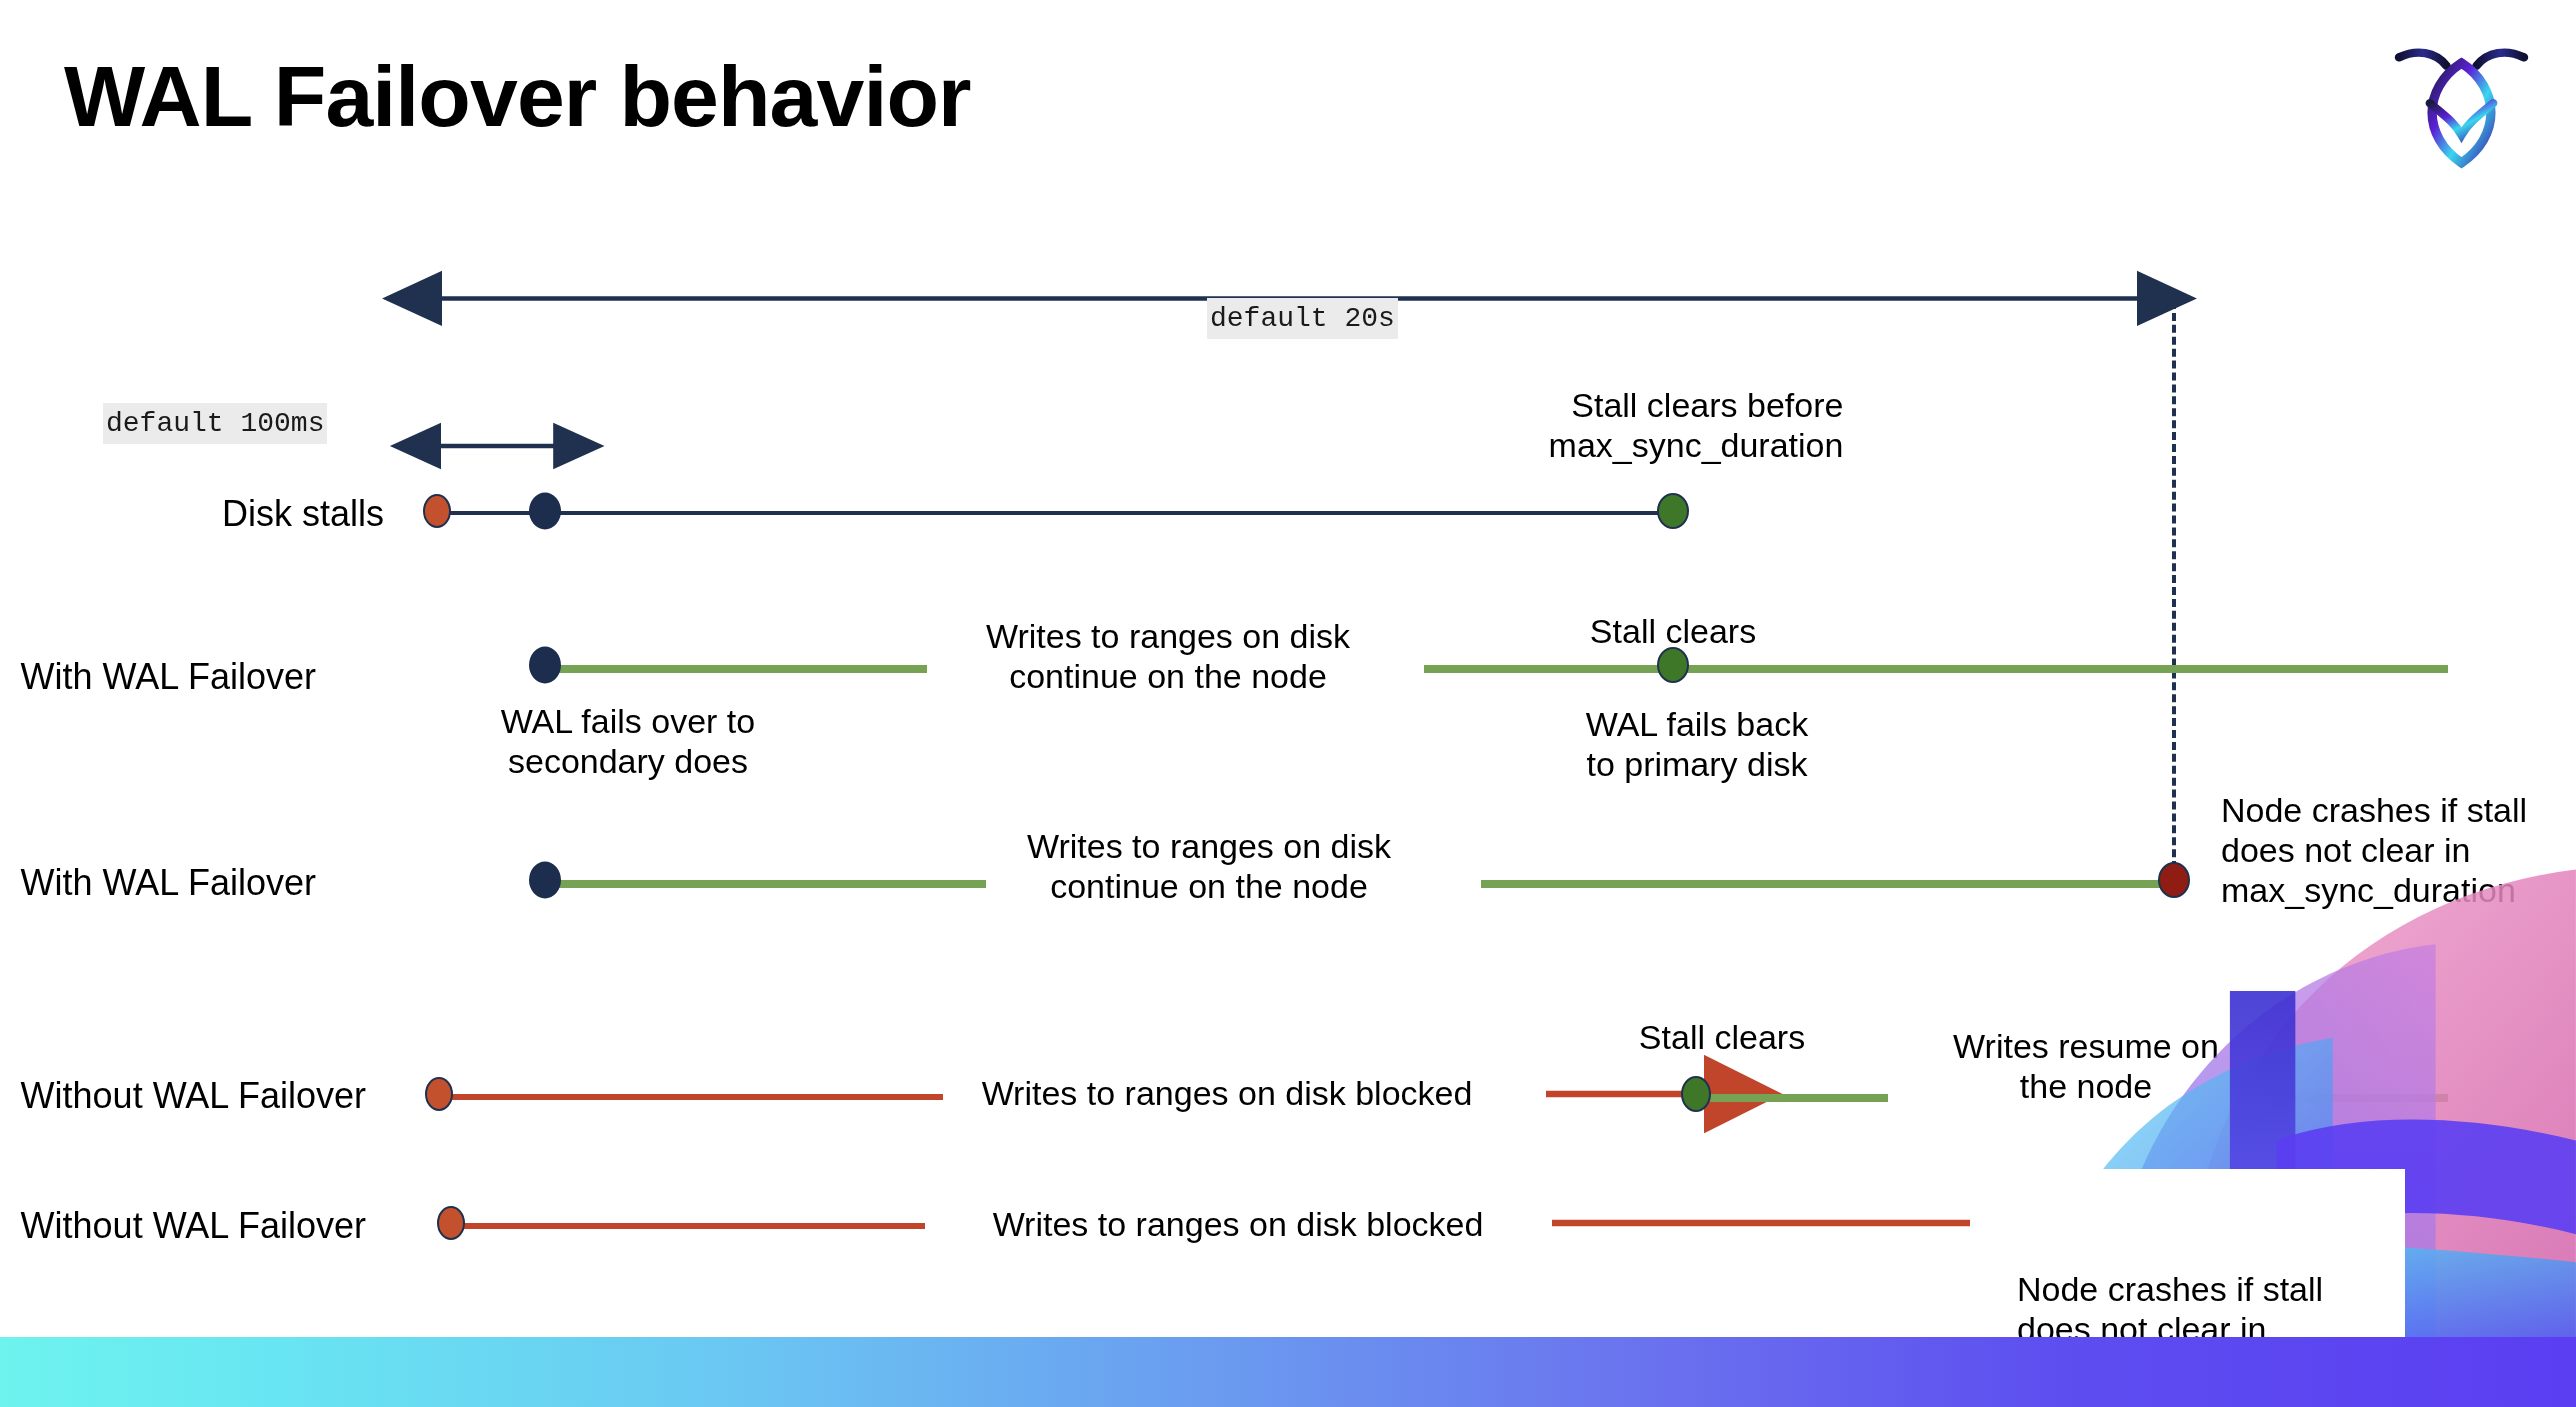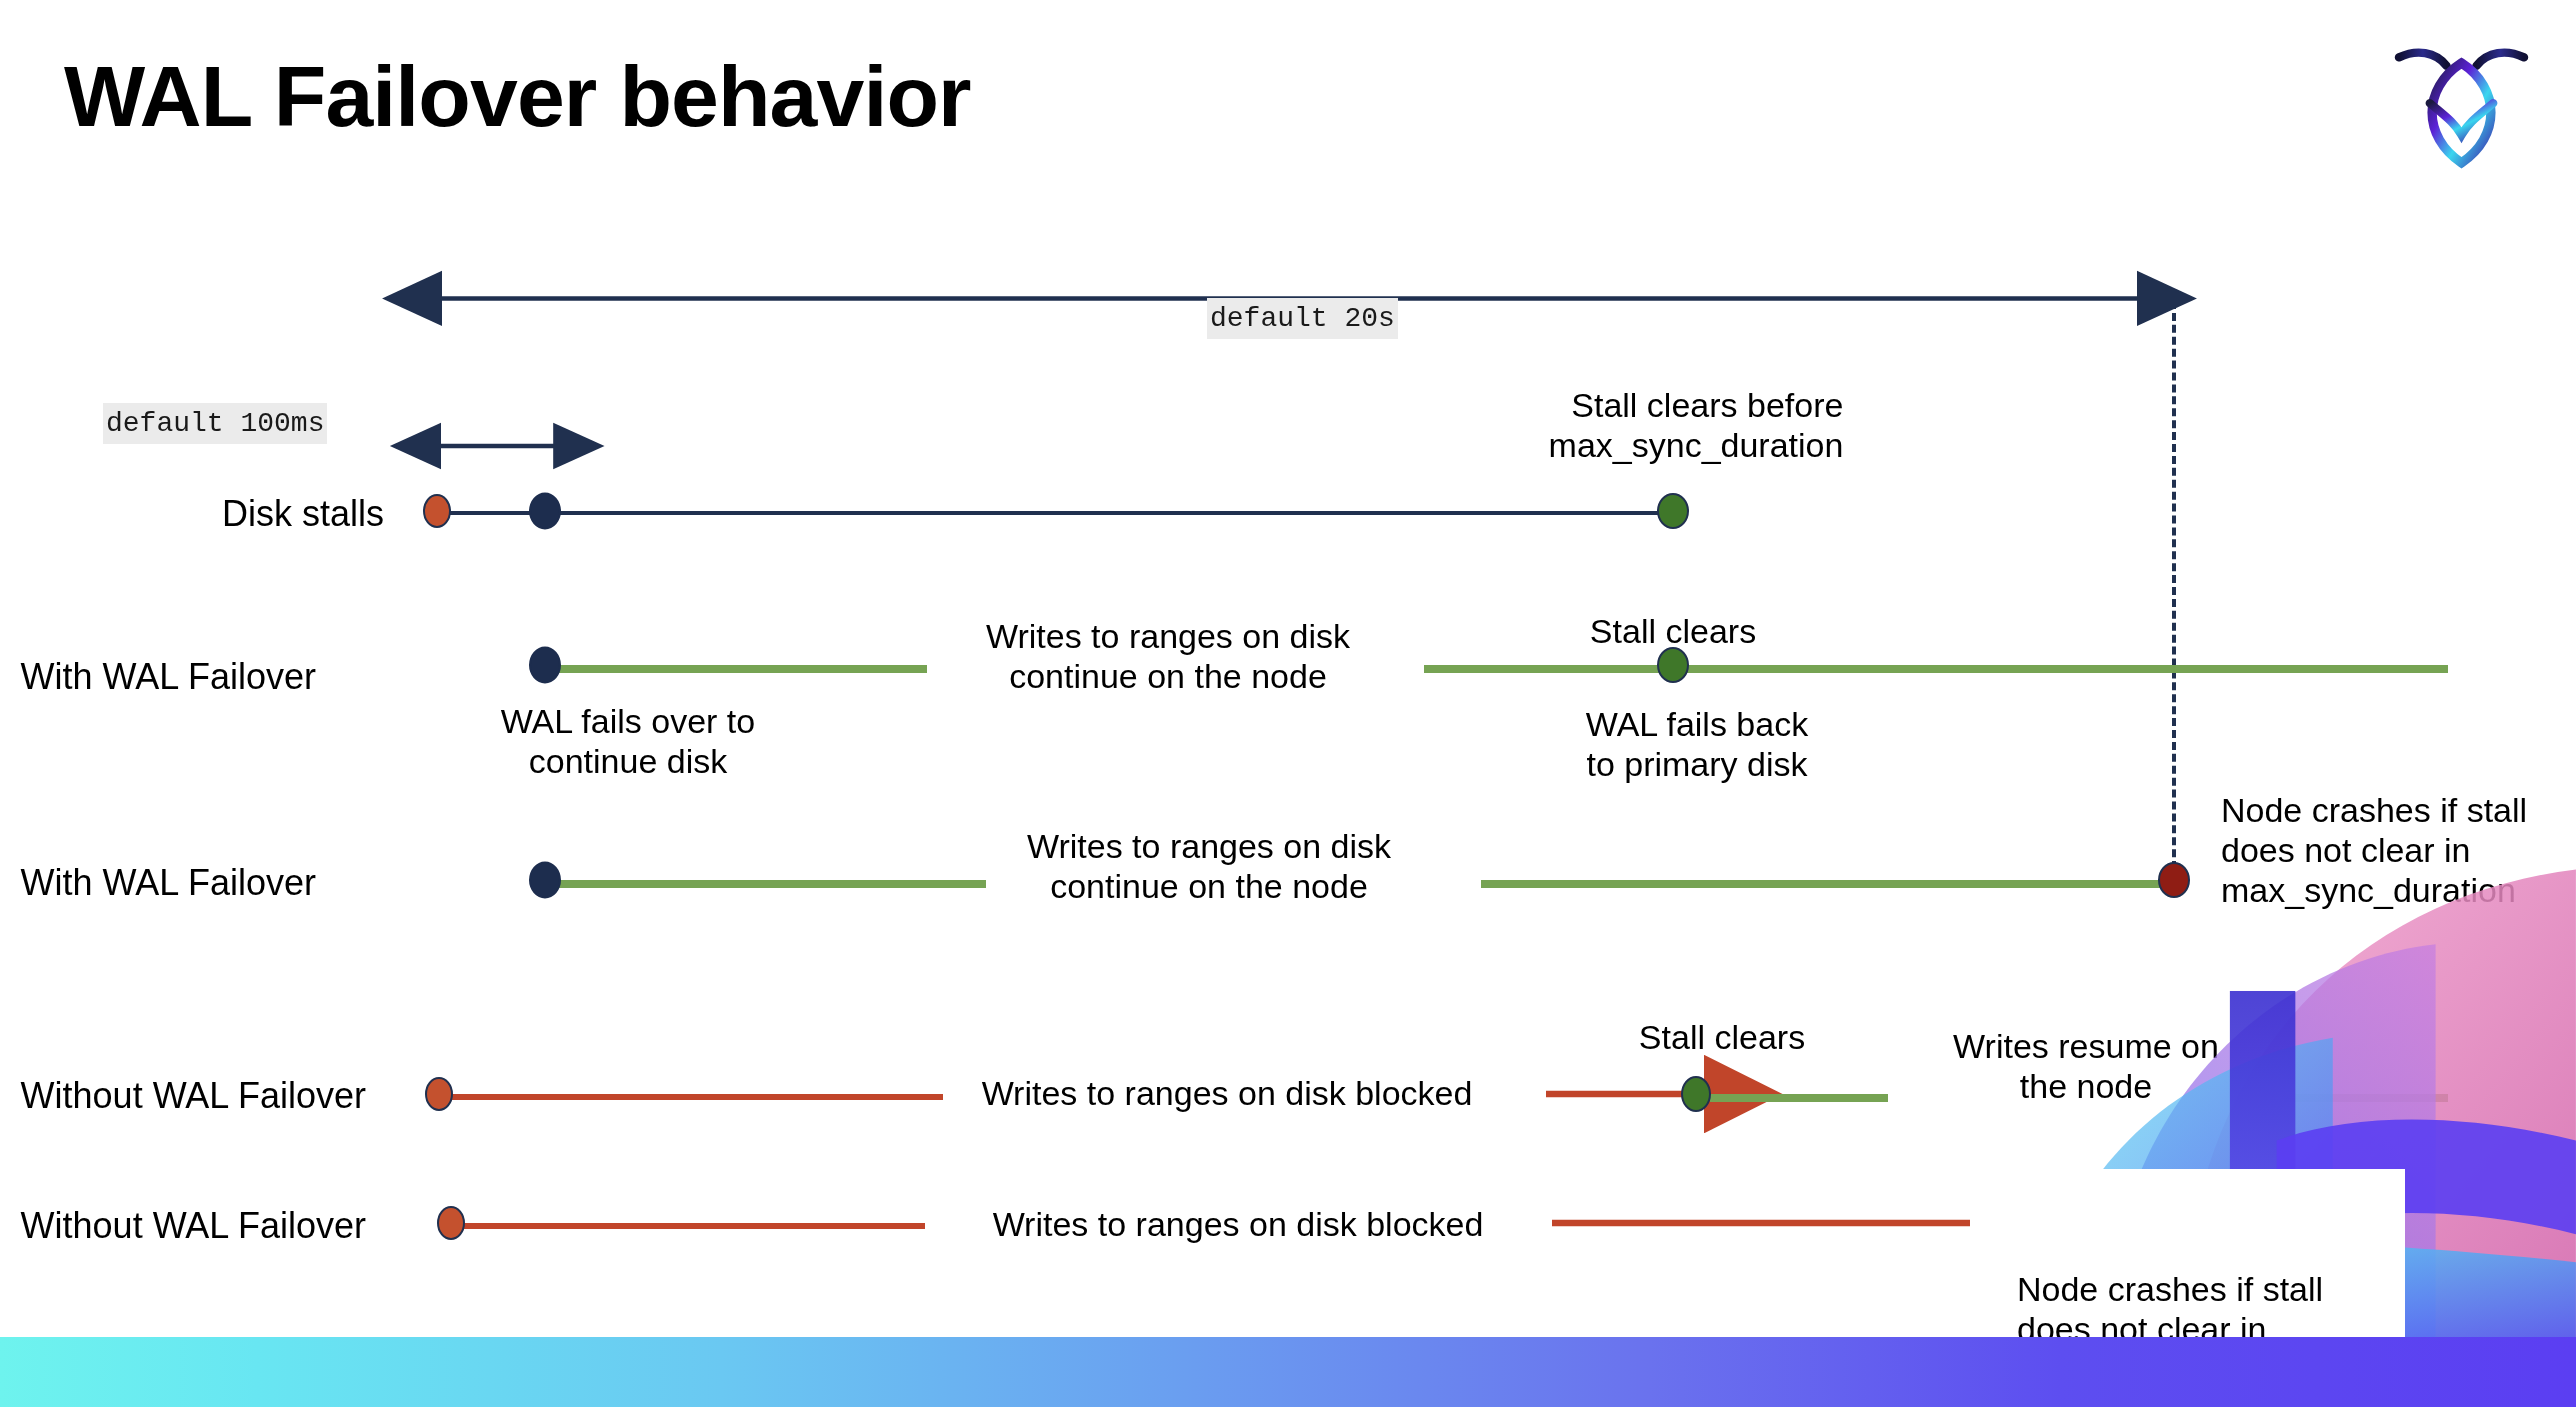--- a/index.html
+++ b/index.html
@@ -188,21 +188,21 @@
   <div class="lbl row-name" style="left:20.6px; top:656px;">With WAL Failover</div>
   <div class="seg green" style="left:542px; top:665px; width:385px;"></div>
   <div class="seg green" style="left:1424px; top:665px; width:1024px;"></div>
   <div class="dot navy" style="left:545px; top:665px; width:32px; height:37px;"></div>
   <div class="dot green" style="left:1673px; top:665px; width:32px; height:36px;"></div>
 
   <div class="lbl center" style="left:1168px; top:616px;">Writes to ranges on disk
 continue on the node</div>
   <div class="lbl center" style="left:1673px; top:611px;">Stall clears</div>
   <div class="lbl center" style="left:628px; top:701px;">WAL fails over to
-continue disk</div>
+secondary does</div>
   <div class="lbl center" style="left:1697px; top:704px;">WAL fails  back
 to primary disk</div>
 
   <div class="lbl row-name" style="left:20.6px; top:862px;">With WAL Failover</div>
   <div class="seg green" style="left:542px; top:880px; width:444px;"></div>
   <div class="seg green" style="left:1481px; top:880px; width:696px;"></div>
   <div class="dot navy" style="left:545px; top:880px; width:32px; height:37px;"></div>
   <div class="dot red" style="left:2174px; top:880px; width:32px; height:36px;"></div>
 
   <div class="lbl center" style="left:1209px; top:826px;">Writes to ranges on disk

